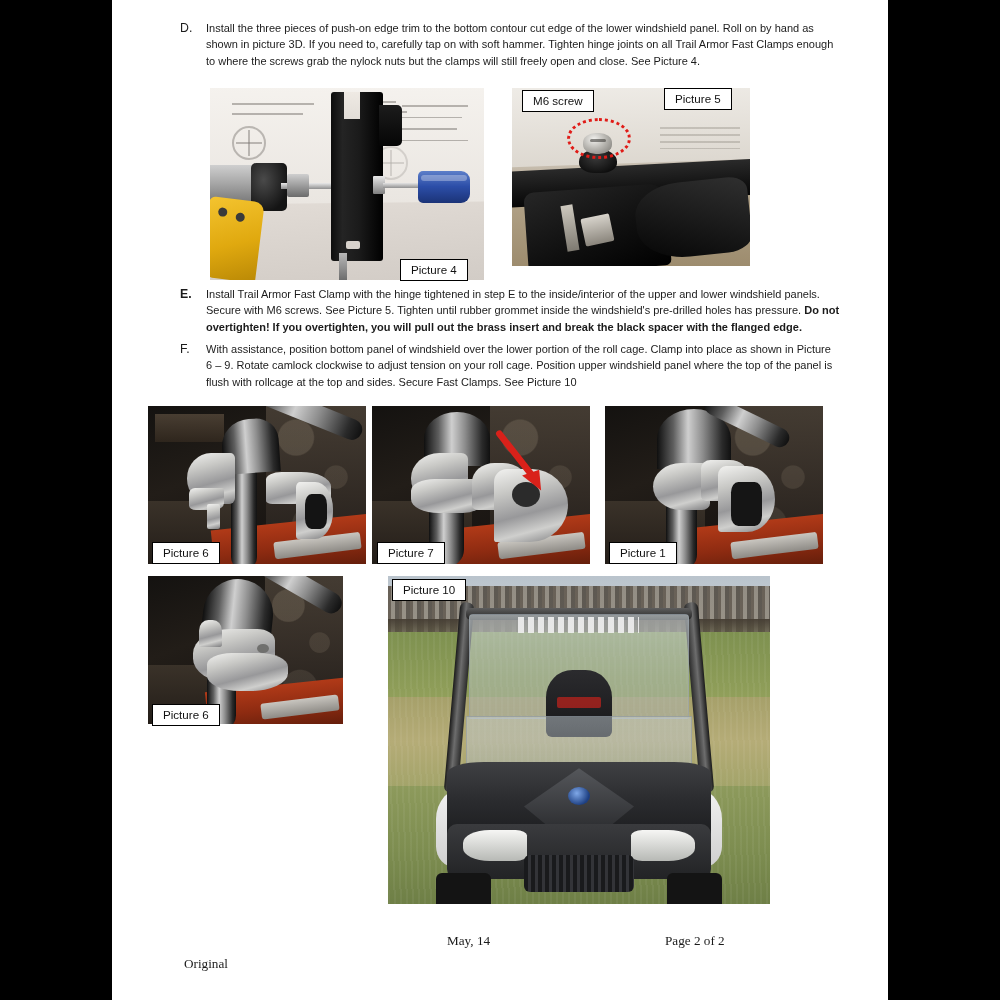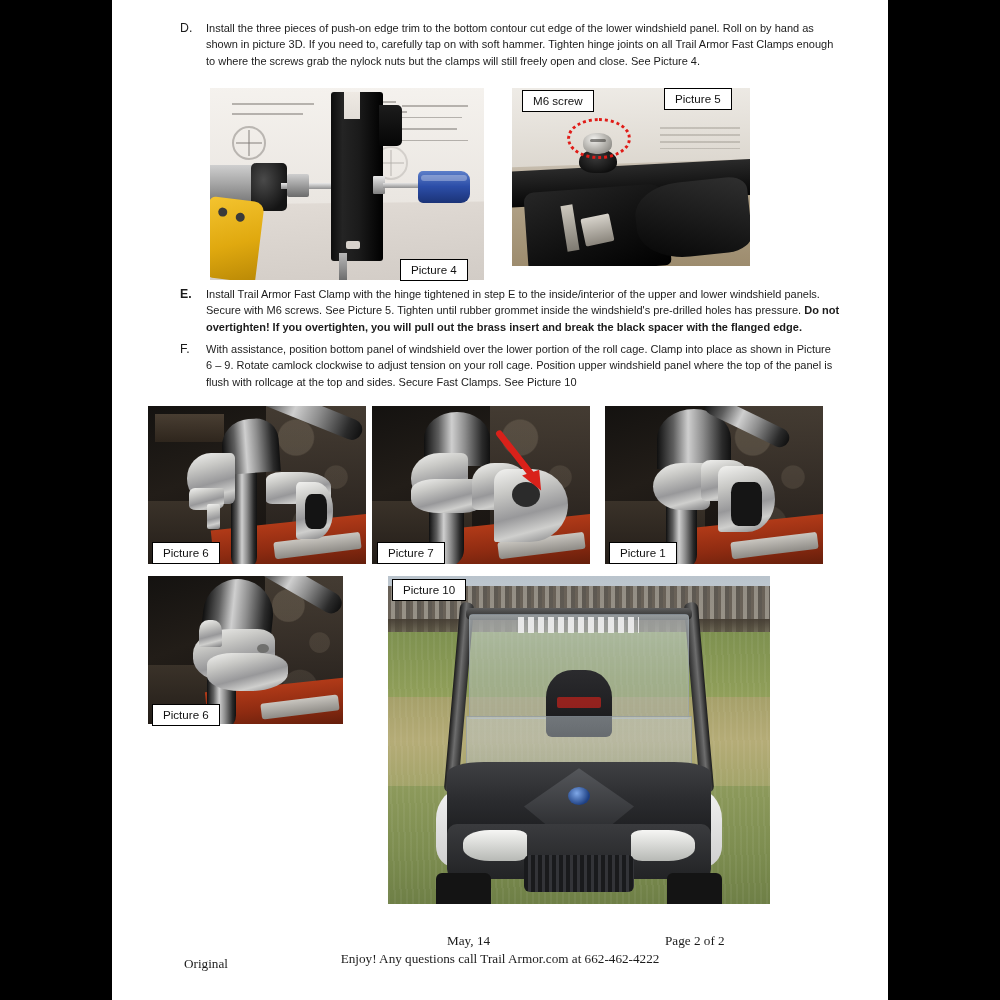--- a/index.html
+++ b/index.html
@@ -616,16 +616,15 @@
           <div class="p10-tire-l"></div>
           <div class="p10-tire-r"></div>
         </div>
       </div>
     </div>
     <div class="label-box" style="left:280px; top:579px;">Picture 10</div>
 
     <div class="footer-row" style="left:72px; top:933px;margin-top:23px;">Original</div>
     <div class="footer-row" style="left:335px; top:933px;">May, 14</div>
     <div class="footer-row" style="left:553px; top:933px;">Page 2 of 2</div>
-    <div class="footer-center" style="top:951px;">Enjoy!  Any questions call Trail Armor.com at 662-462-4222</div>
 
   </div>
 </div>
 
 </body></html>

